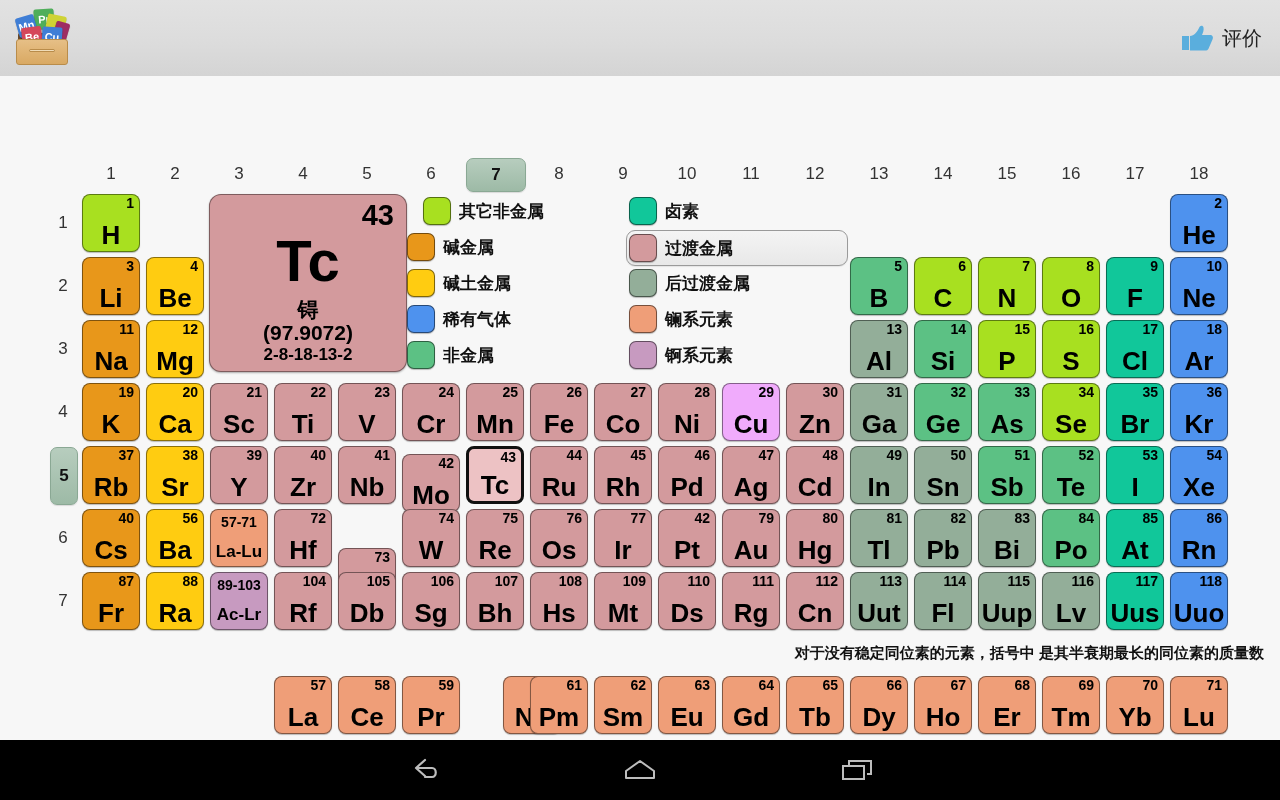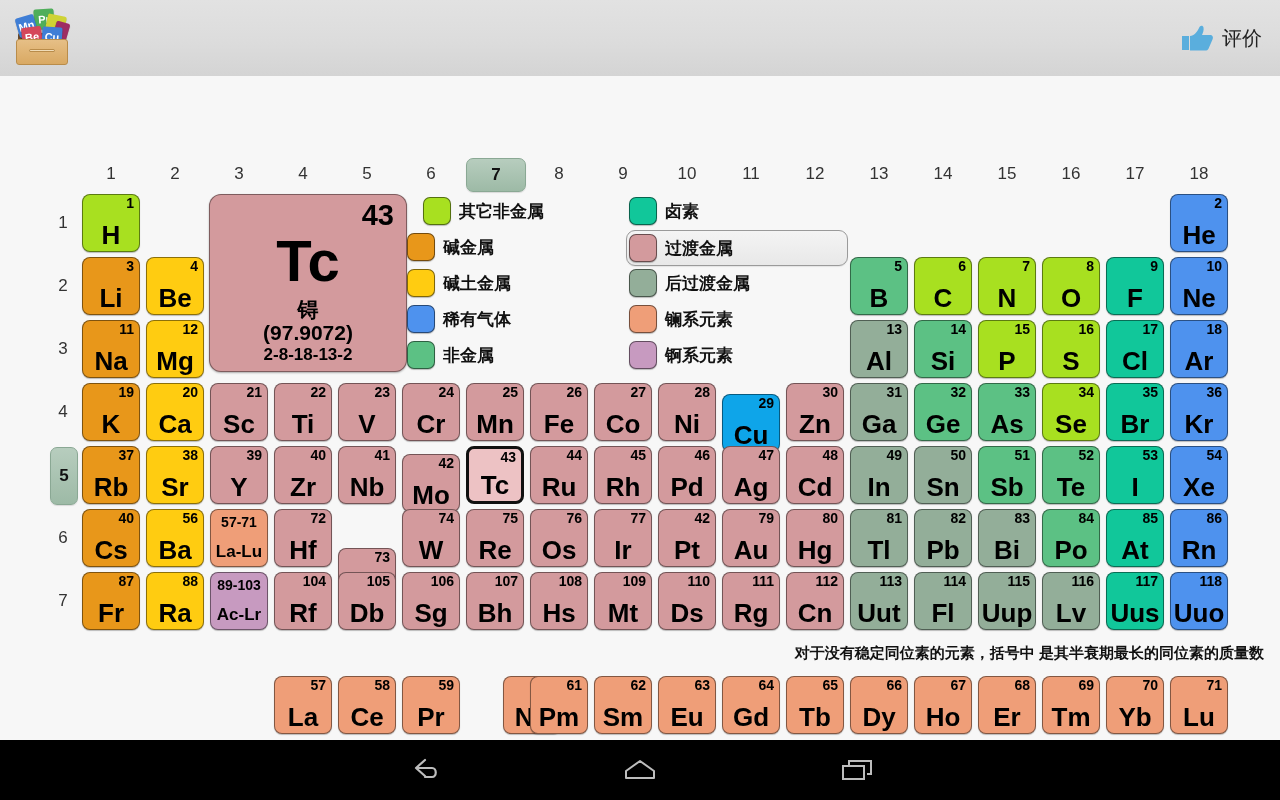--- a/index.html
+++ b/index.html
@@ -295,21 +295,21 @@
           <div class="sym">Fe</div>
         </div>
         <div class="cell" style="left: 594px; top: 307px; background: rgb(211, 154, 157);">
           <div class="num">27</div>
           <div class="sym">Co</div>
         </div>
         <div class="cell" style="left: 658px; top: 307px; background: rgb(211, 154, 157);">
           <div class="num">28</div>
           <div class="sym">Ni</div>
         </div>
-        <div class="cell" style="left: 722px; top: 318px; background: #0ea5e9;">
+        <div class="cell" style="left: 722px; top: 307px; background: #f0abfc;">
           <div class="num">29</div>
           <div class="sym">Cu</div>
         </div>
         <div class="cell" style="left: 786px; top: 307px; background: rgb(211, 154, 157);">
           <div class="num">30</div>
           <div class="sym">Zn</div>
         </div>
         <div class="cell" style="left: 850px; top: 307px; background: rgb(147, 174, 153);">
           <div class="num">31</div>
           <div class="sym">Ga</div>

